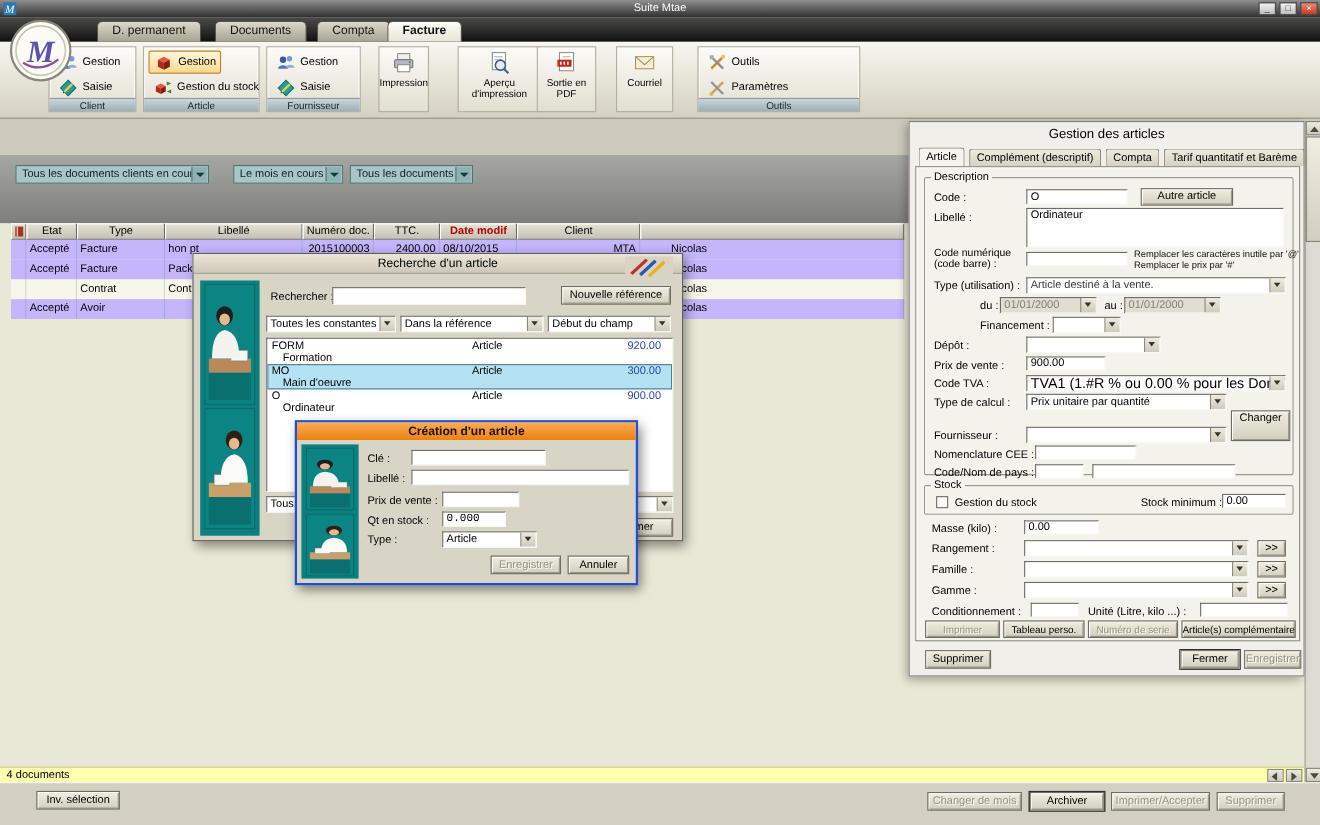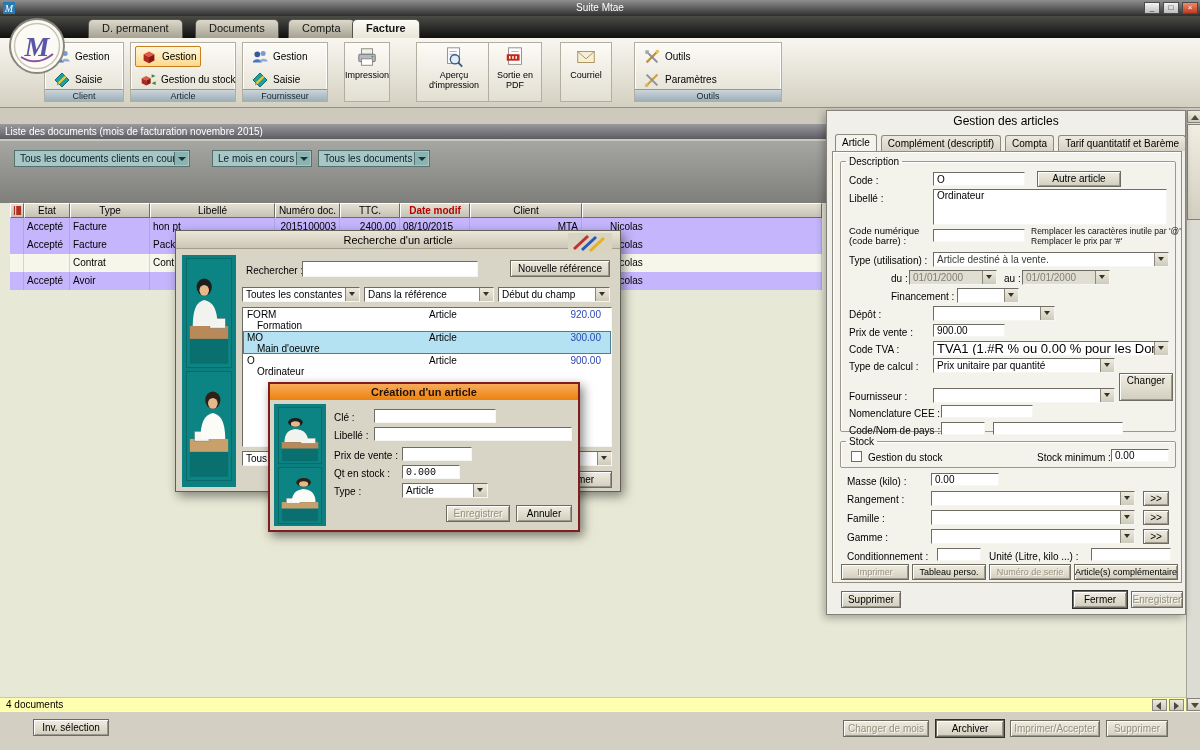--- a/index.html
+++ b/index.html
@@ -88,21 +88,21 @@
   .dlg-title{height:18px;line-height:18px;text-align:center;font-size:11px;background:linear-gradient(#ebe6d7,#ccc7b6);border-bottom:1px solid #a29e90;cursor:default}
   .sidebar{position:absolute;background:#0c8080;text-align:center}
   .person{display:block;margin:3px auto 0;border:1px solid #0a6a6a}
   #list{position:absolute;left:66px;top:76px;width:370px;height:140px;background:#fff;border:1px solid;border-color:#6e6c64 #f6f6f2 #f6f6f2 #6e6c64;overflow:hidden}
   .sitem{position:relative;height:23px;font-size:10px;cursor:default}
   .sitem.sel{background:#b5e2f2;outline:1px solid #4c7e96;outline-offset:-1px}
   .sit-code{position:absolute;left:4px;top:1px}
   .sit-type{position:absolute;left:186px;top:1px}
   .sit-price{position:absolute;right:10px;top:1px;color:#2b47b2}
   .sit-name{position:absolute;left:14px;top:12px}
-  #create-dialog{position:absolute;left:268px;top:382px;width:312px;height:150px;background:#d8d4c6;border:2px solid #7f1d1d;box-shadow:3px 4px 10px rgba(0,0,0,.5);z-index:30}
+  #create-dialog{position:absolute;left:268px;top:382px;width:312px;height:150px;background:#d8d4c6;border:2px solid #1d4ed8;box-shadow:3px 4px 10px rgba(0,0,0,.5);z-index:30}
   #create-title{height:16px;line-height:16px;text-align:center;font-size:11px;font-weight:bold;color:#231000;background:linear-gradient(#f8ab5a,#ec820f);cursor:default}
 </style>
 </head>
 <body>
 
 <div id="app">
 
   <div id="titlebar">
     <svg class="abs" style="left:3px;top:2px" width="12" height="12" viewBox="0 0 12 12">
         <rect width="12" height="12" fill="#2a7ab0"></rect>
@@ -248,21 +248,20 @@
             <line x1="4" y1="4" x2="16" y2="16" stroke="#90909a" stroke-width="2.2"></line>
             <circle cx="4" cy="16" r="2" fill="#d8b868"></circle>
           </svg>
         <span>Paramètres</span>
       </div>
       <div class="glabel">Outils</div>
     </div>
   </div>
 
 
-  <div id="listheaderbar">Liste des documents (mois de facturation novembre 2015)</div>
 
   <div id="filterzone">
     <div class="fcombo" style="left:14px;width:176px">
       <span>Tous les documents clients en cours</span>
       <span class="farr">
           <span class="tri-dn"></span>
         </span>
     </div>
     <div class="fcombo" style="left:212px;width:100px">
       <span>Le mois en cours</span>

